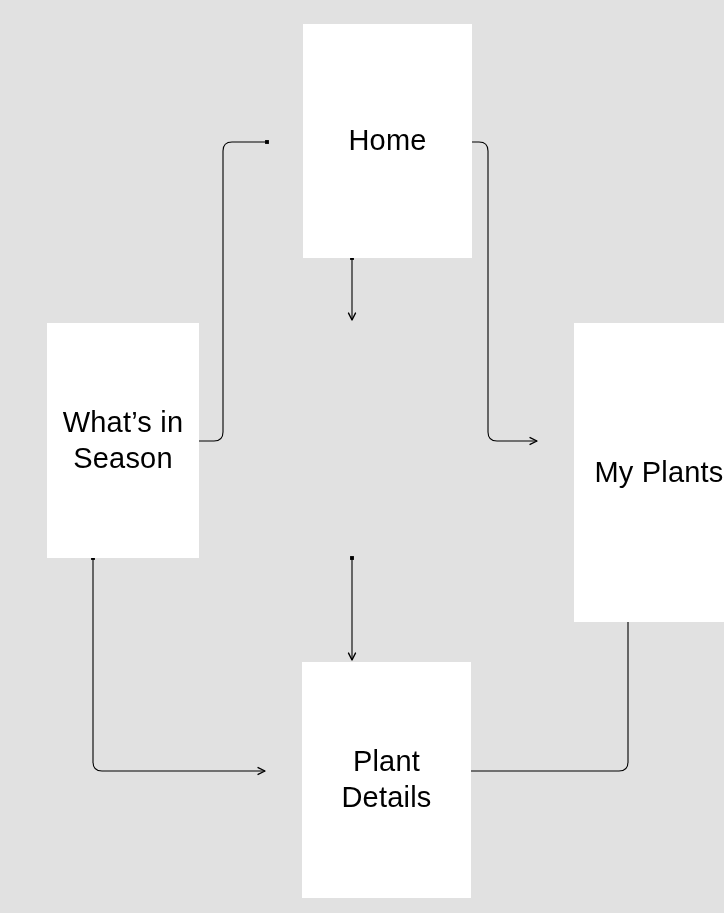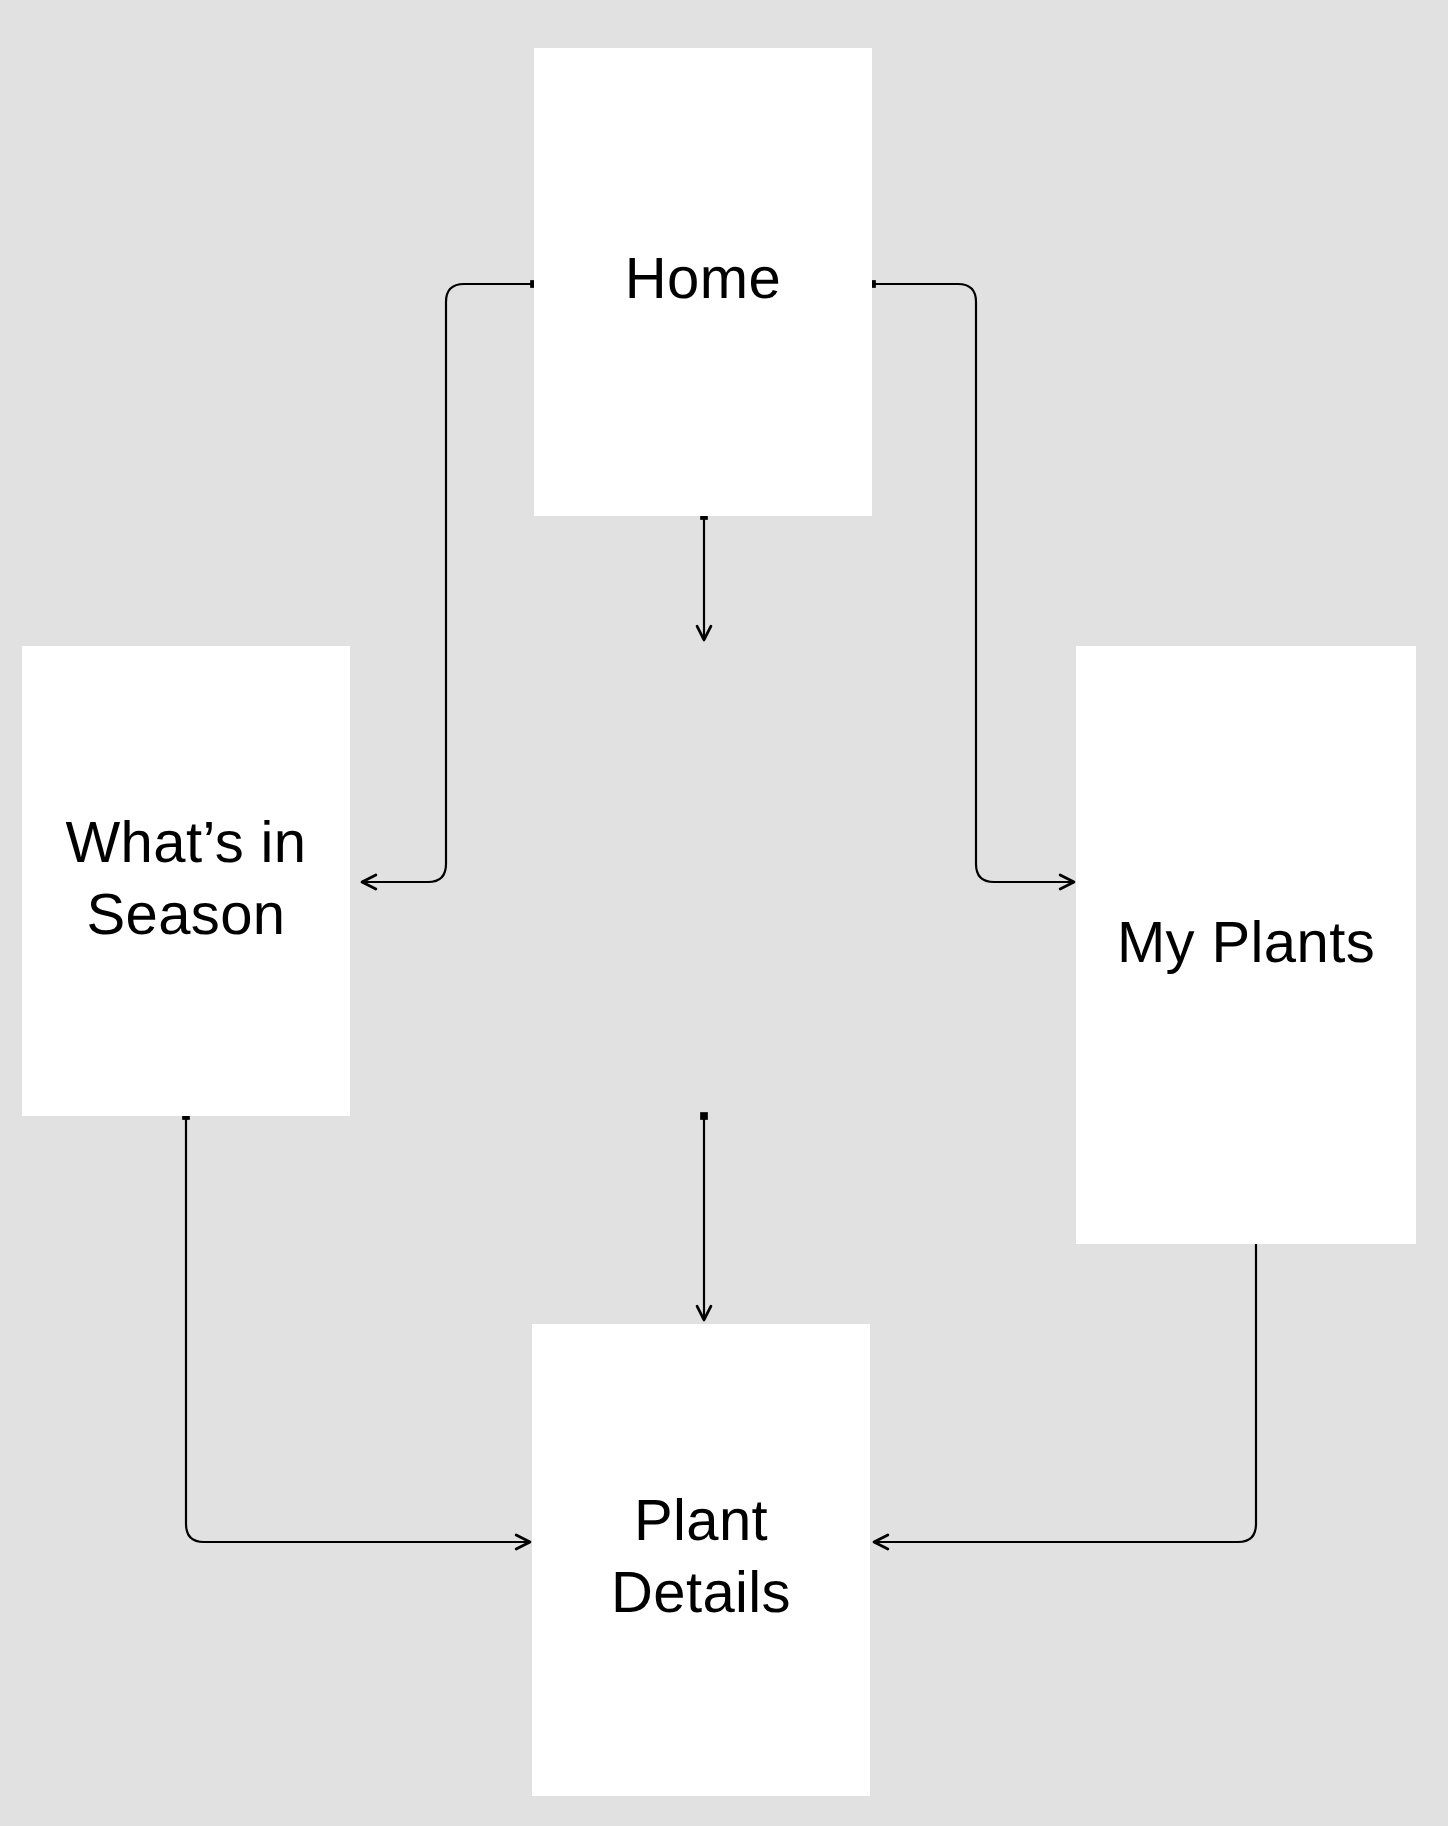--- a/index.html
+++ b/index.html
@@ -14,30 +14,31 @@
     position: absolute;
     inset: 0;
     pointer-events: none;
   }
   .node {
     position: absolute;
     display: flex;
     align-items: center;
     justify-content: center;
     text-align: center;
+    margin-left: 36px;
   }
   .node-label {
     font-size: 29px;
     line-height: 1.24;
     white-space: pre-line;
     letter-spacing: 0.2px;
   }
   
   .node-home            { left: 267px; top: 24px;  width: 169px; height: 234px; }
-  .node-whats-in-season { left: 11px;  top: 323px; width: 164px; height: 235px; }
+  .node-whats-in-season { left: 11px;  top: 323px; width: 152px; height: 235px; }
   .node-find-a-plant    { left: 268px; top: 323px; width: 168px; height: 235px; }
   .node-my-plants       { left: 538px; top: 323px; width: 170px; height: 299px; align-items: center; }
   .node-plant-details   { left: 266px; top: 662px; width: 169px; height: 236px; }
 </style>
 </head>
 <body>
 
 <div class="canvas" style="background: rgb(225, 225, 225);">
 
   <svg class="edges-svg" width="724" height="913" viewBox="0 0 724 913">

